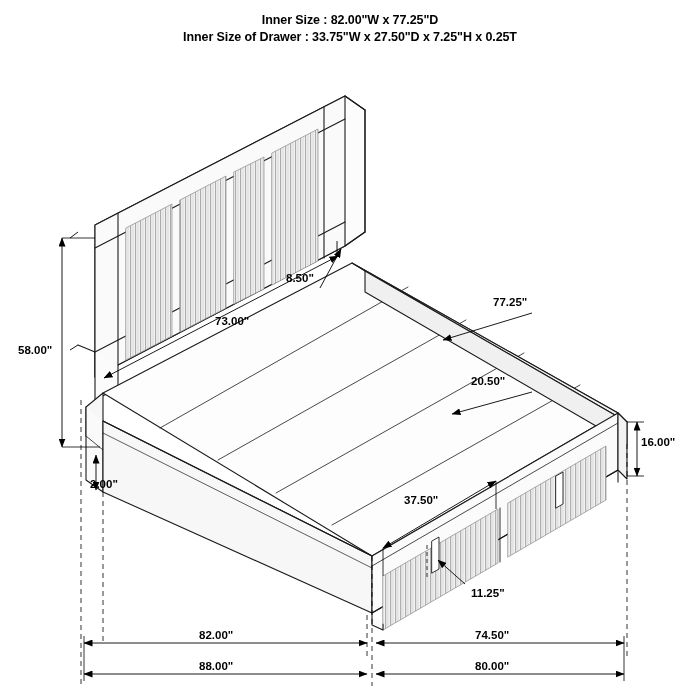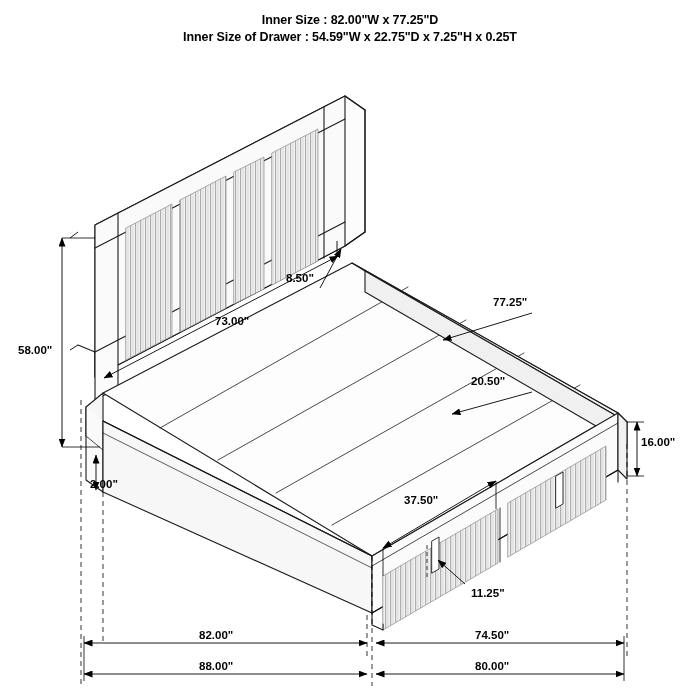--- a/index.html
+++ b/index.html
@@ -41,21 +41,21 @@
     fill: #000;
   }
 </style>
 </head>
 <body>
 
 <div id="stage">
 
   <div class="hdr">
     <div>Inner Size : 82.00"W x 77.25"D</div>
-    <div>Inner Size of Drawer : 54.59"W x 22.75"D x 7.25"H x 0.25T</div>
+    <div>Inner Size of Drawer : 33.75"W x 27.50"D x 7.25"H x 0.25T</div>
   </div>
 
   <svg width="700" height="700" viewBox="0 0 700 700">
     <defs>
       <marker id="ah" markerWidth="9" markerHeight="7" refX="8.5" refY="3.5" orient="auto" markerUnits="userSpaceOnUse">
         <path d="M0,0 L9,3.5 L0,7 z" fill="#000"></path>
       </marker>
       <marker id="ahs" markerWidth="9" markerHeight="7" refX="0.5" refY="3.5" orient="auto" markerUnits="userSpaceOnUse">
         <path d="M9,0 L0,3.5 L9,7 z" fill="#000"></path>
       </marker>

